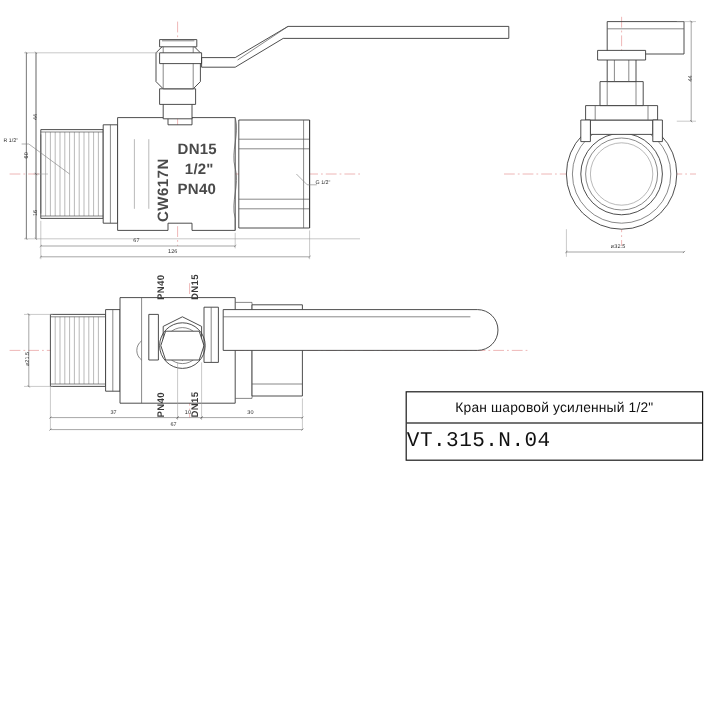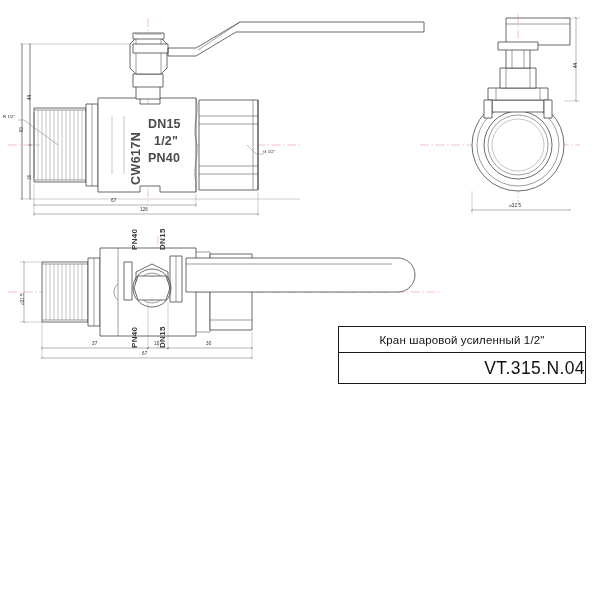--- a/index.html
+++ b/index.html
@@ -11,21 +11,21 @@
   .dim{font-size:4.6px;color:#2b2b2b;letter-spacing:.1px;}
   .dimv{font-size:4.6px;color:#2b2b2b;transform-origin:0 0;transform:rotate(-90deg);}
   .lead{font-size:4.4px;color:#2b2b2b;}
   .body-txt{font-size:12.5px;color:#4a4a4a;font-weight:bold;letter-spacing:.2px;}
   .body-vert{font-size:12.5px;color:#4a4a4a;font-weight:bold;
              transform-origin:0 0;transform:rotate(-90deg);letter-spacing:.4px;}
   .btm-txt{font-size:8px;color:#3a3a3a;font-weight:bold;
            transform-origin:0 0;transform:rotate(-90deg);letter-spacing:.3px;}
   #titleblock{position:absolute;left:338px;top:326px;width:246px;border:1.4px solid #1a1a1a;background:#fff;}
   #tb-row1{border-bottom:1.4px solid #1a1a1a;height:25px;display:flex;align-items:center;justify-content:center;}
-  #tb-row2{height:30px;display:flex;align-items:center;justify-content:flex-end;}
+  #tb-row2{height:30px;display:flex;align-items:center;justify-content:flex-start;font-family:Liberation Mono, monospace;}
   #tb-name{font-size:11.5px;color:#111;letter-spacing:.15px;}
   #tb-code{font-size:17.5px;color:#111;letter-spacing:.4px;}
 </style>
 </head>
 <body>
 
 <div id="sheet">
 
 <svg width="600" height="600" viewBox="0 0 600 600">
   <defs>

